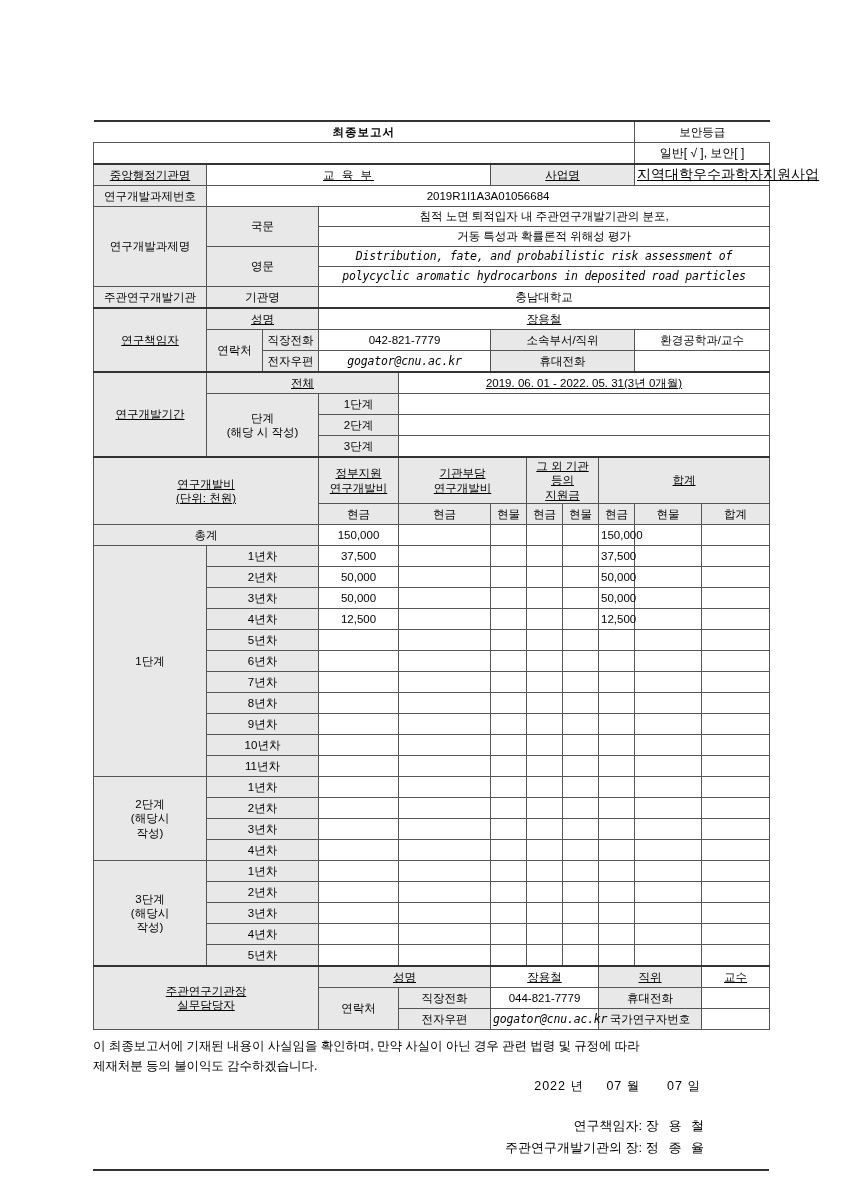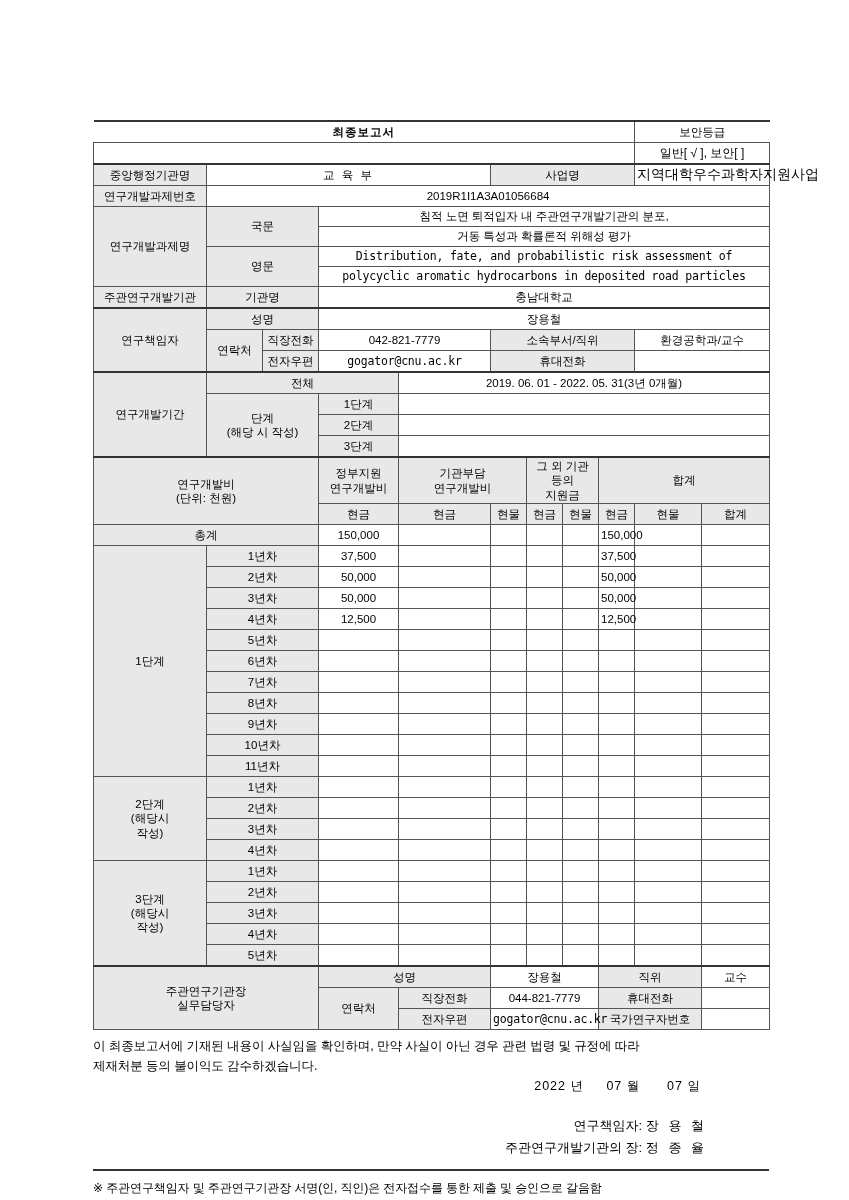--- a/index.html
+++ b/index.html
@@ -31,21 +31,21 @@
     padding: 1px 2px;
     font-size: 11.5px;
     line-height: 1.25;
     text-align: center;
     vertical-align: middle;
     height: 18px;
     word-break: keep-all;
   }
   .lbl { background: #e8e8e8; }
   .val { background: #ffffff; }
-  .topline { border-top: 2px solid #333 !important; }
+  .topline { border-top: 2px solid #333 !important; text-decoration: underline; }
   .title-cell {
     font-size: 22px;
     font-weight: bold;
     letter-spacing: 1px;
     height: 42px;
     background: #ffffff;
     border-left: none !important;
     border-right: 1px solid #555;
     border-top: 2px solid #333 !important;
     border-bottom: none !important;
@@ -56,21 +56,21 @@
     height: 20px;
     background: #ffffff;
     font-size: 12px;
   }
   .sec-bot {
     border-right: none !important;
     height: 20px;
     background: #ffffff;
     font-size: 12px;
   }
-  .eng { font-family: "DejaVu Sans Mono", monospace; font-size: 10.5px; letter-spacing: -0.2px; }
+  .eng { font-family: "DejaVu Sans Mono", monospace; font-size: 10.5px; letter-spacing: -0.2px; font-style: italic; }
   .num { font-size: 12px; }
   .sp { letter-spacing: 2px; }
   .row-h { height: 19.5px; }
   .stage-lbl { font-size: 11px; line-height: 1.35; }
 
   .declaration {
     margin-top: 7px;
     font-size: 12.5px;
     line-height: 1.55;
     text-align: left;
@@ -535,15 +535,14 @@
       <span class="sig-name">장  용  철</span>
     </div>
     <div>
       <span>주관연구개발기관의 장:</span>
       <span class="sig-name">정  종  율</span>
     </div>
   </div>
 
   <div class="rule"></div>
 
-  <div class="note">※ 주관연구책임자 및 주관연구기관장 서명(인, 직인)은 전자접수를 통한 제출 및 승인으로 갈음함</div>
 
 </div>
 
 </body></html>

